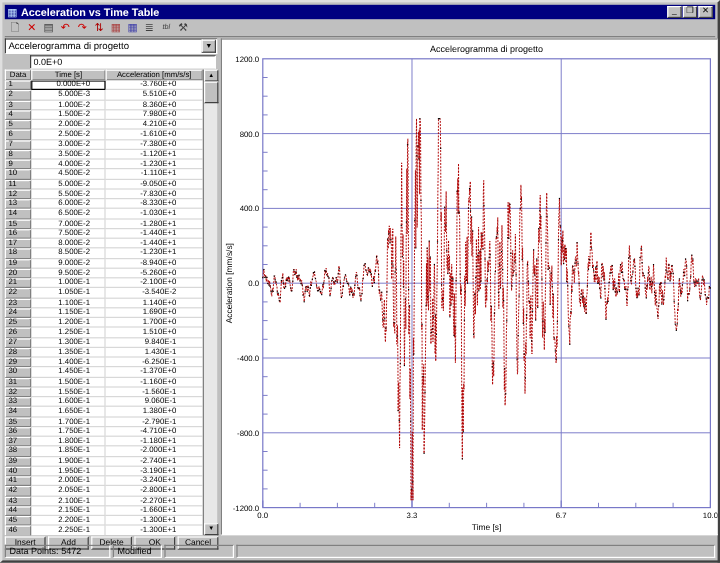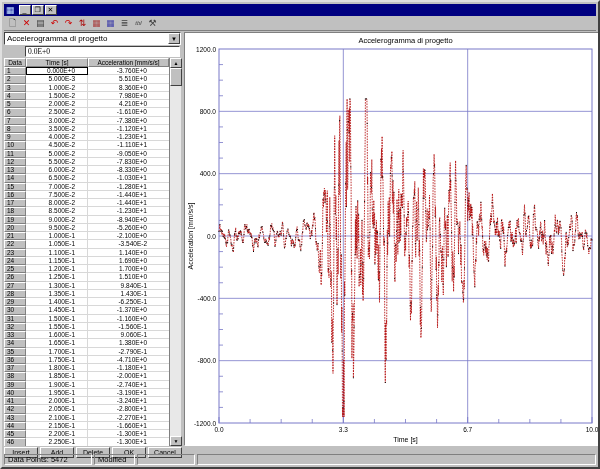--- a/index.html
+++ b/index.html
@@ -25,21 +25,21 @@
   
   .combo{position:absolute;left:2px;top:30px;width:177px;height:13px;background:#fff;
          border:1px solid;border-color:#404040 #fff #fff #404040;
          display:flex;align-items:center;cursor:pointer;}
   .combo .cval{flex:1;font-size:8px;padding-left:2px;white-space:nowrap;overflow:hidden;}
   .combo .carr{width:12px;height:11px;background:#c0c0c0;border:1px solid;
                border-color:#fff #404040 #404040 #fff;font-size:6px;line-height:10px;
                text-align:center;}
   .editrow{position:absolute;left:2px;top:44px;width:177px;height:12px;}
   .editrow input{position:absolute;left:21px;top:0;width:155px;height:11px;border:1px solid;
-                 border-color:#404040 #fff #fff #404040;font-family:Liberation Serif, serif;
+                 border-color:#404040 #fff #fff #404040;font-family:Liberation Sans, sans-serif;
                  font-size:7.5px;padding:0 2px;background:#fff;}
   
   .tblhead{position:absolute;left:2px;top:56px;width:165px;height:9px;display:flex;
            font-size:6.5px;}
   .tblhead .hc{background:#c0c0c0;border:1px solid;border-color:#fff #808080 #808080 #fff;
                text-align:center;line-height:7px;overflow:hidden;white-space:nowrap;}
   .hc.c0{width:22px;} .hc.c1{width:62px;} .hc.c2{width:81px;}
   .tblbody{position:absolute;left:2px;top:65px;width:165px;height:379px;overflow:hidden;
            background:#fff;}
   .trow{display:flex;height:8.26px;}
@@ -78,20 +78,21 @@
   .spanel:nth-child(1){width:88px;} .spanel:nth-child(2){width:41px;}
   .spanel:nth-child(3){width:58px;} .spanel:nth-child(4){flex:1;}
 </style>
 </head>
 <body>
 
 <div id="app">
 
   <div class="titlebar">
     <span class="appicon">▦</span>
+    <span class="title">Acceleration vs Time Table</span>
     <span class="winbtn">_</span>
     <span class="winbtn">❐</span>
     <span class="winbtn">✕</span>
   </div>
 
   <div class="toolbar" id="toolbar">
       <span class="tool" style="color: rgb(64, 64, 64);">🗋</span>
       <span class="tool" style="color: rgb(204, 0, 0);">✕</span>
       <span class="tool" style="color: rgb(64, 64, 64);">▤</span>
       <span class="tool" style="color: rgb(204, 0, 0);">↶</span>

